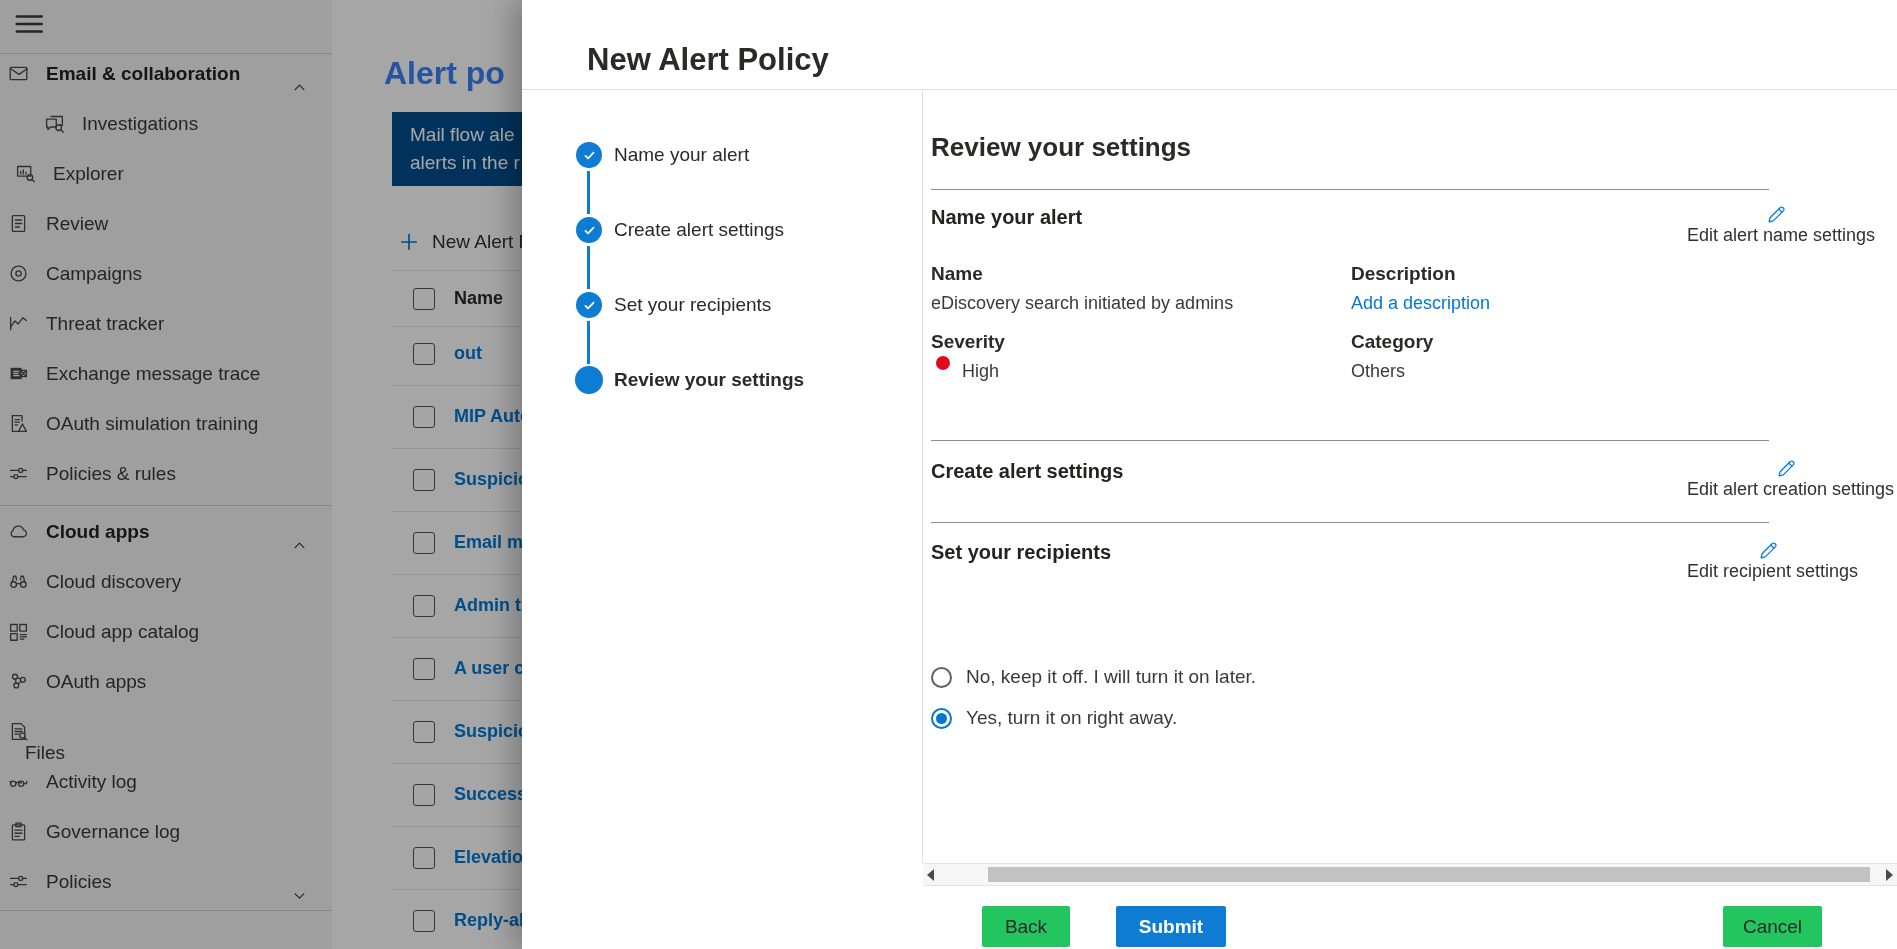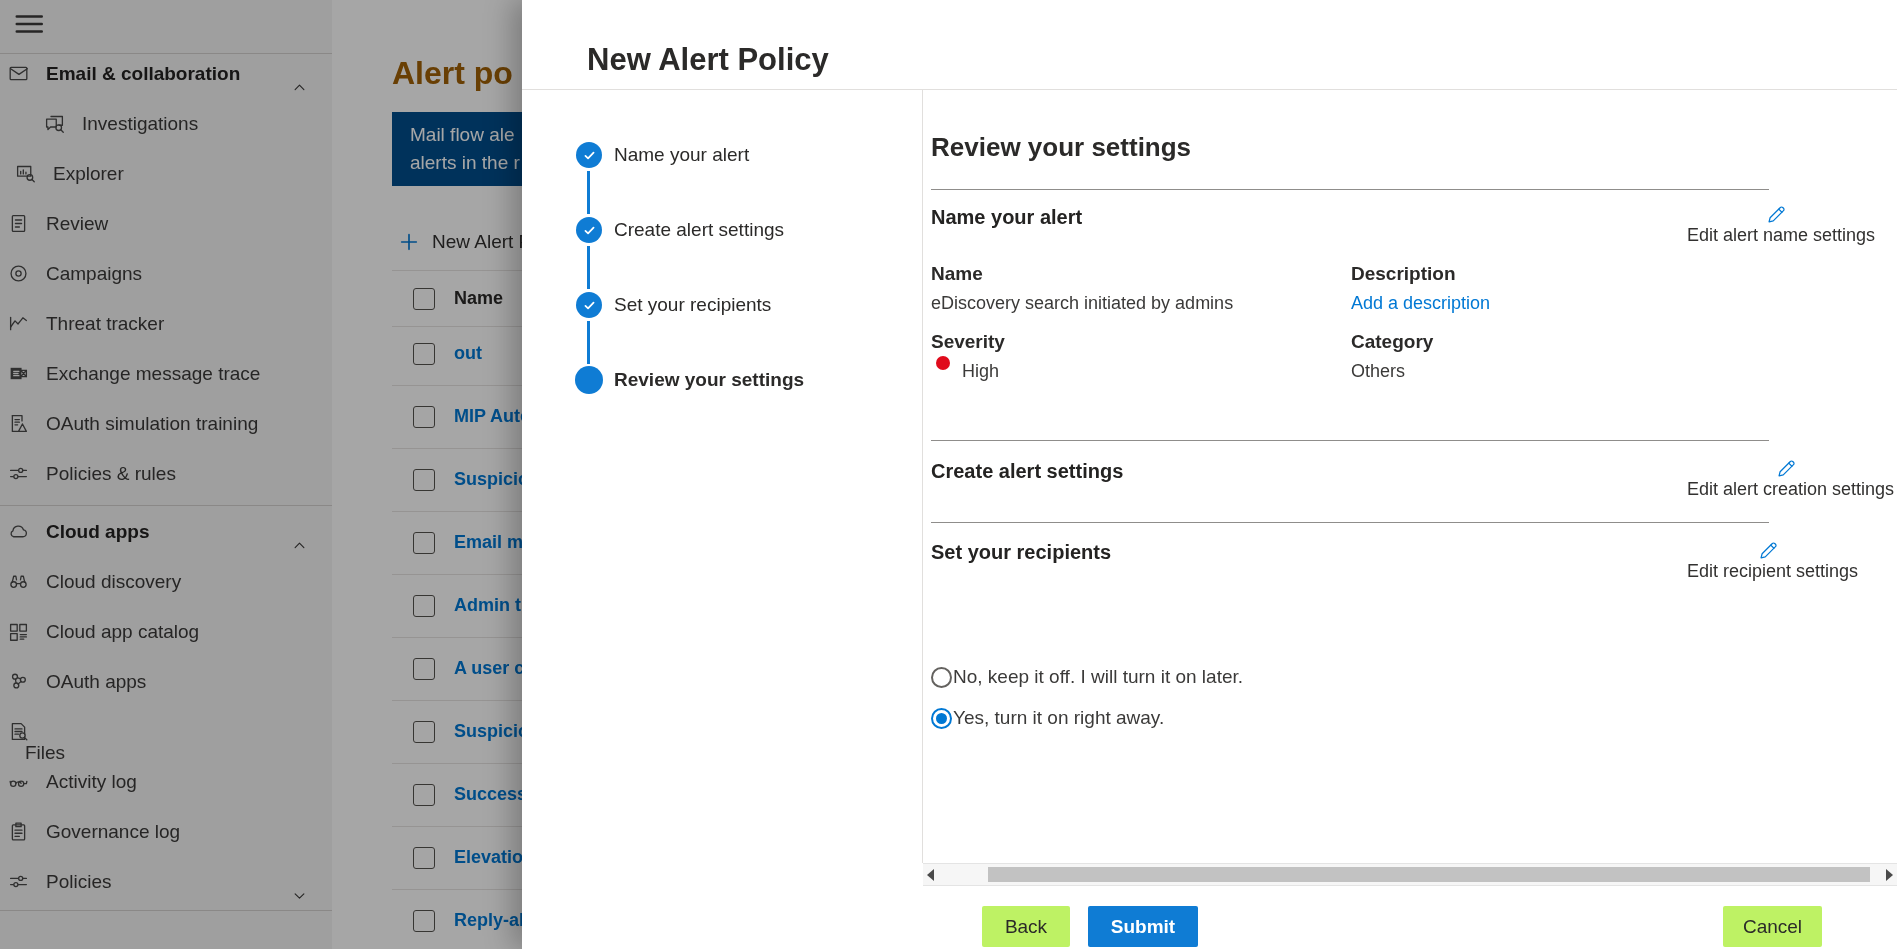--- a/index.html
+++ b/index.html
@@ -13,21 +13,21 @@
   .sidebar{position:absolute;left:0;top:0;width:332px;height:949px;background:#f4f4f4;border-right:1px solid #e2e0de;}
   .hamburger{position:absolute;left:12px;top:8px;width:32px;height:32px;display:flex;align-items:center;justify-content:center;cursor:pointer;}
   .sdiv{position:absolute;left:0;width:332px;height:1px;background:#d4d2d0;}
   .nav-item{position:absolute;left:0;width:332px;height:50px;display:flex;align-items:flex-start;padding-left:8px;box-sizing:border-box;color:#3b3a39;font-size:19px;cursor:pointer;}
   .nav-item .lbl{margin-left:17px;white-space:nowrap;}
   .nav-item.section{font-weight:bold;color:#242322;}
   .nav-item .chev{position:absolute;left:292px;top:50%;transform:translateY(-50%);display:flex;}
   .ic{flex:0 0 auto;}
   
   .bgpage{position:absolute;left:332px;top:0;width:1565px;height:949px;background:#fff;overflow:hidden;}
-  .bg-title{position:absolute;left:60px;top:34px;font-size:32px;font-weight:bold;color:#a16207;white-space:nowrap;}
+  .bg-title{position:absolute;left:52px;top:34px;font-size:32px;font-weight:bold;color:#3b82f6;white-space:nowrap;}
   .banner{position:absolute;left:60px;top:112px;width:470px;height:74px;background:#004e8c;color:#fff;font-size:19px;line-height:28px;padding:9px 18px;box-sizing:border-box;white-space:nowrap;cursor:pointer;}
   .newalert{position:absolute;left:66px;top:226px;height:32px;display:flex;align-items:center;background:none;border:none;font-family:inherit;font-size:19px;color:#323130;cursor:pointer;padding:0;}
   .newalert .lbl{margin-left:12px;white-space:nowrap;}
   .bg-sep{position:absolute;left:60px;width:470px;height:1px;background:#e6e4e2;}
   .thead-row,.t-row{position:absolute;left:60px;width:470px;height:63px;display:flex;align-items:center;border-bottom:1px solid #e6e4e2;}
   .thead-row{height:55px;}
   .cb{width:20px;height:20px;border:1.5px solid #55534f;border-radius:3px;background:#fefefe;margin-left:21px;flex:0 0 auto;cursor:pointer;}
   .thname{margin-left:19px;font-size:18px;font-weight:bold;color:#2b2a29;}
   .t-link{margin-left:19px;font-size:18px;font-weight:bold;color:#0078d4;white-space:nowrap;cursor:pointer;}
   
@@ -52,31 +52,31 @@
   .f-label{position:absolute;font-size:19px;font-weight:bold;color:#2b2a29;white-space:nowrap;}
   .f-value{position:absolute;font-size:18px;color:#3b3a39;white-space:nowrap;}
   .f-link{position:absolute;font-size:18px;color:#0078d4;white-space:nowrap;cursor:pointer;}
   .sev-dot{position:absolute;left:13px;top:266px;width:14px;height:14px;border-radius:50%;background:#e00b1c;}
   .question{position:absolute;left:8px;top:531px;font-size:19px;font-weight:bold;color:#2b2a29;white-space:nowrap;}
   .req{color:#c4262e;font-weight:bold;}
   .radio-row{position:absolute;left:8px;height:26px;display:flex;align-items:center;cursor:pointer;}
   .radio{width:21px;height:21px;border-radius:50%;border:2px solid #64625f;box-sizing:border-box;position:relative;background:#fff;flex:0 0 auto;}
   .radio.sel{border-color:#0078d4;}
   .radio.sel::after{content:"";position:absolute;inset:3px;border-radius:50%;background:#0078d4;}
-  .radio-lbl{margin-left:1px;font-size:19px;color:#3b3a39;white-space:nowrap;}
+  .radio-lbl{margin-left:14px;font-size:19px;color:#3b3a39;white-space:nowrap;}
   
   .hscroll{position:absolute;left:401px;top:863px;width:974px;height:23px;background:#f6f6f6;border-top:1px solid #e4e4e4;border-bottom:1px solid #e4e4e4;box-sizing:border-box;}
   .hthumb{position:absolute;left:65px;top:3px;width:882px;height:15px;background:#c2c2c2;cursor:pointer;}
   .harrow{position:absolute;top:5px;width:0;height:0;cursor:pointer;}
   .harrow.left{left:4px;border-top:6px solid transparent;border-bottom:6px solid transparent;border-right:7px solid #4a4a4a;}
   .harrow.right{right:4px;border-top:6px solid transparent;border-bottom:6px solid transparent;border-left:7px solid #4a4a4a;}
   
   .panel-footer{position:absolute;left:0;bottom:0;width:100%;height:63px;background:#fff;}
-  .btn{position:absolute;top:20px;height:41px;border:none;border-radius:2px;font-family:inherit;font-size:19px;color:#2b2a29;background:#bef264;cursor:pointer;}
-  .btn.primary{background:#0f7cd4;color:#fff;font-weight:bold;}
+  .btn{position:absolute;top:20px;height:41px;border:none;border-radius:2px;font-family:inherit;font-size:19px;color:#2b2a29;background:#22c55e;cursor:pointer;}
+  .btn.primary{background:#0f7cd4;color:#fff;font-weight:bold;margin-left:28px;}
   #back-btn{left:460px;width:88px;}
   #submit-btn{left:566px;width:110px;}
   #cancel-btn{left:1201px;width:99px;}
 </style>
 </head>
 <body>
 
 <div class="backdrop">
   <aside class="sidebar">
     <div class="hamburger" id="hamburger">

